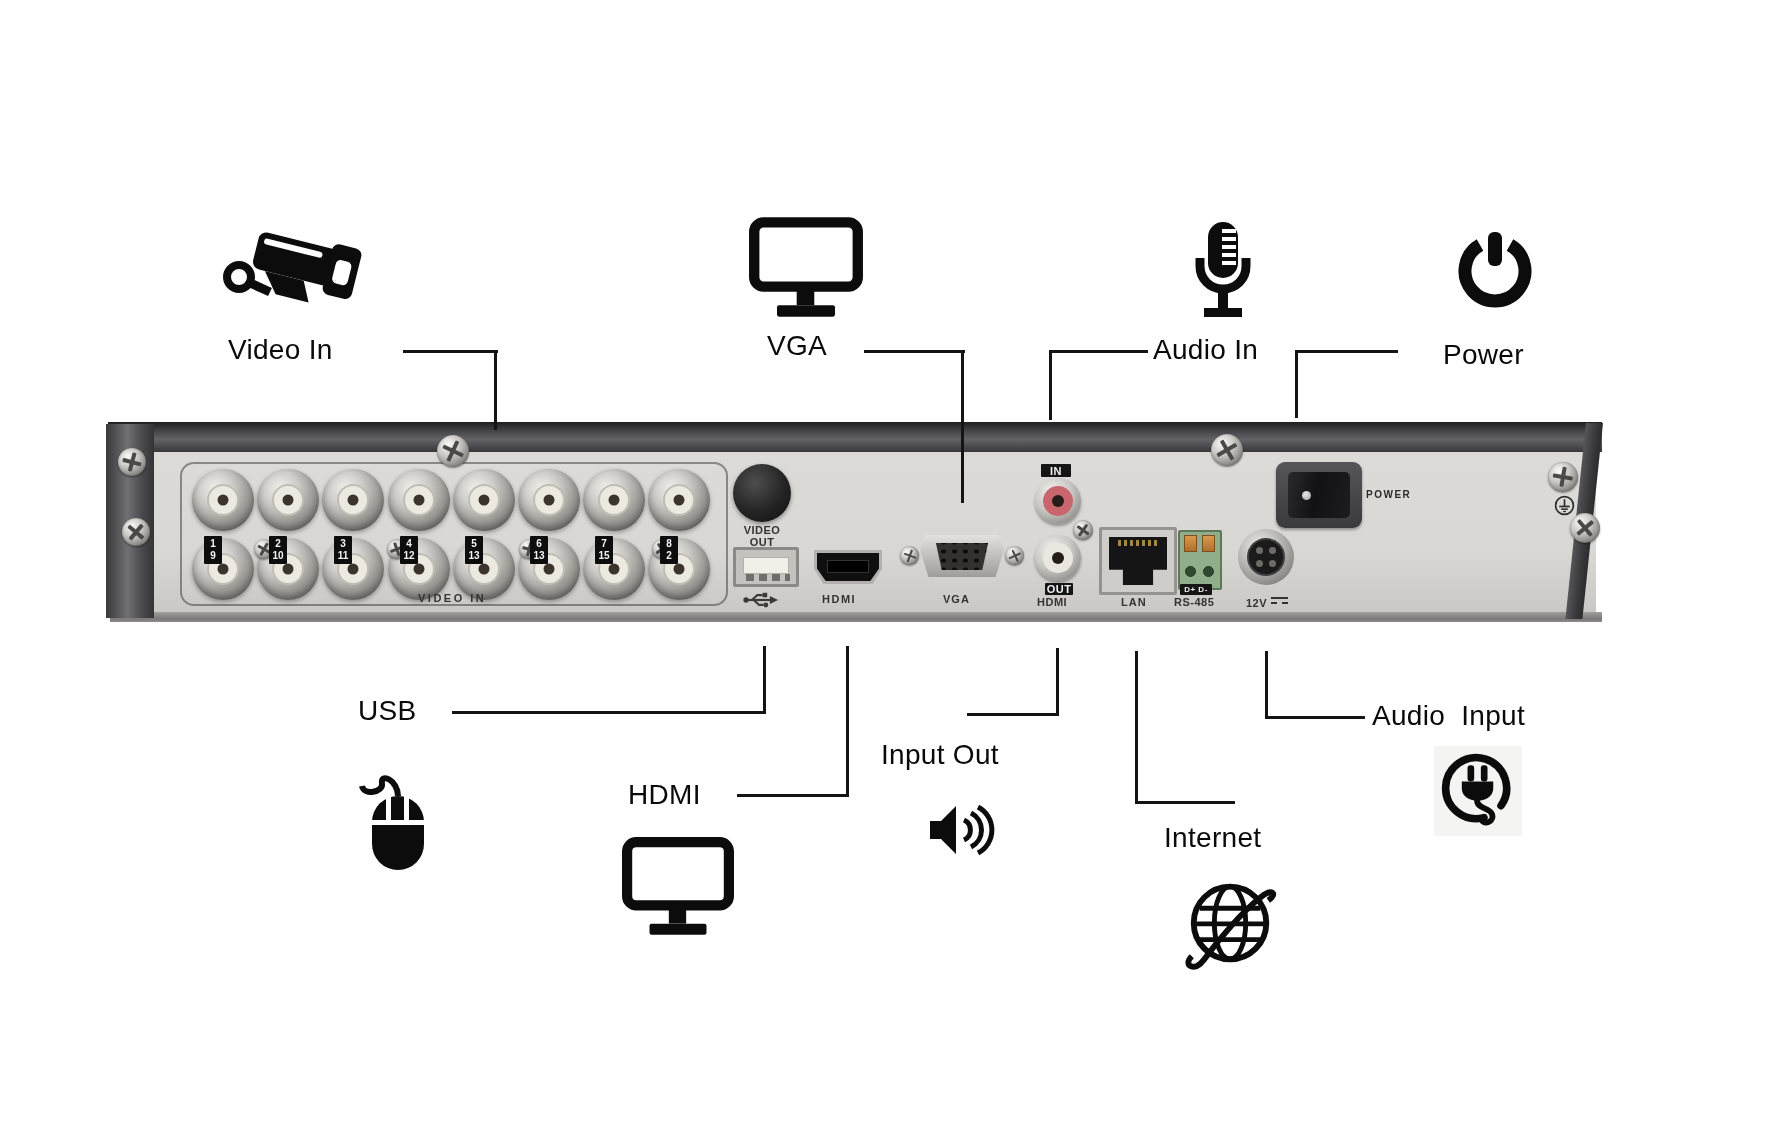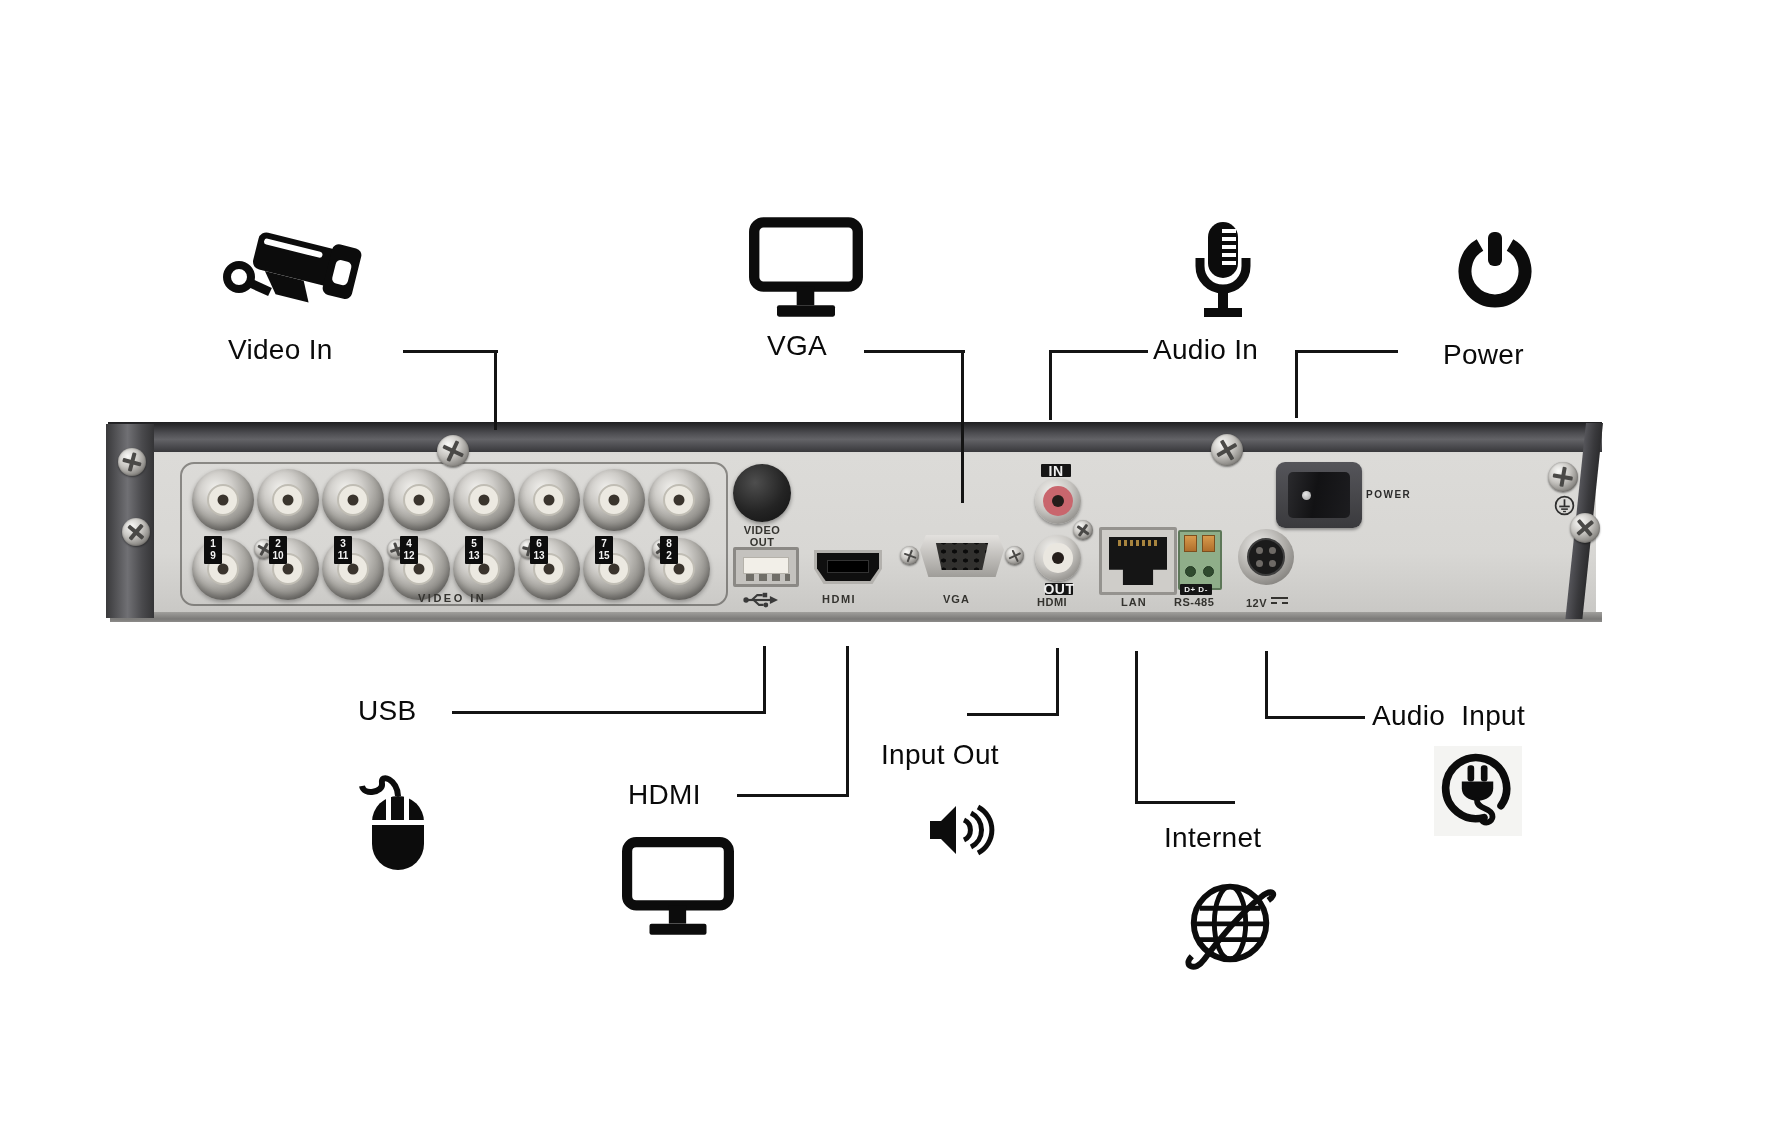--- a/index.html
+++ b/index.html
@@ -31,21 +31,21 @@
        background:radial-gradient(circle at 38% 32%,#f2f1ee 0%,#cfcdc9 30%,#a3a19c 55%,#7e7c78 78%,#5f5d59 100%);
        box-shadow:inset 0 -4px 7px rgba(0,0,0,.28),0 2px 4px rgba(0,0,0,.3);}
   .bnc::before{content:"";position:absolute;left:50%;top:50%;width:28px;height:28px;transform:translate(-50%,-50%);
        border-radius:50%;background:#ece9e1;border:2px solid #c0bdb4;}
   .bnc::after{content:"";position:absolute;left:50%;top:50%;width:11px;height:11px;transform:translate(-50%,-50%);
        border-radius:50%;background:#3a342d;}
   .bnc-tag{position:absolute;width:18px;height:28px;background:#0d0d0d;color:#f3f3f3;z-index:5;
        display:flex;flex-direction:column;align-items:center;justify-content:center;
        font-size:10px;font-weight:700;line-height:12px;border-radius:1px;}
   .silk{position:absolute;font-size:11px;font-weight:700;color:var(--silk,#34332f);z-index:5;letter-spacing:.5px;}
-  .badge{position:absolute;background:#151515;color:#f0f0f0;font-size:14px;font-weight:700;z-index:5;
+  .badge{position:absolute;background:#151515;color:#f0f0f0;font-size:11px;font-weight:700;z-index:5;
        display:flex;align-items:center;justify-content:center;border-radius:1px;letter-spacing:.5px;}
   .knob{position:absolute;border-radius:50%;z-index:4;
        background:radial-gradient(circle at 38% 32%,#4e4e4e,#242424 55%,#101010 100%);box-shadow:0 2px 4px rgba(0,0,0,.4);}
   .usb-port{position:absolute;border:3px solid #8b8985;background:#c4c2be;z-index:4;border-radius:2px;}
   .usb-tongue{position:absolute;left:7px;right:7px;top:7px;height:15px;background:#f2efe8;border:1px solid #b5b2aa;}
   .usb-pins{position:absolute;left:10px;top:24px;width:44px;height:7px;
        background:repeating-linear-gradient(90deg,#706e68 0 8px,transparent 8px 13px);}
   .hdmi-port{position:absolute;z-index:4;background:#b3b1ad;
        clip-path:polygon(0 0,100% 0,100% 55%,86% 100%,14% 100%,0 55%);}
   .hdmi-inner{position:absolute;left:3px;right:3px;top:3px;bottom:3px;background:#0f0f0f;

